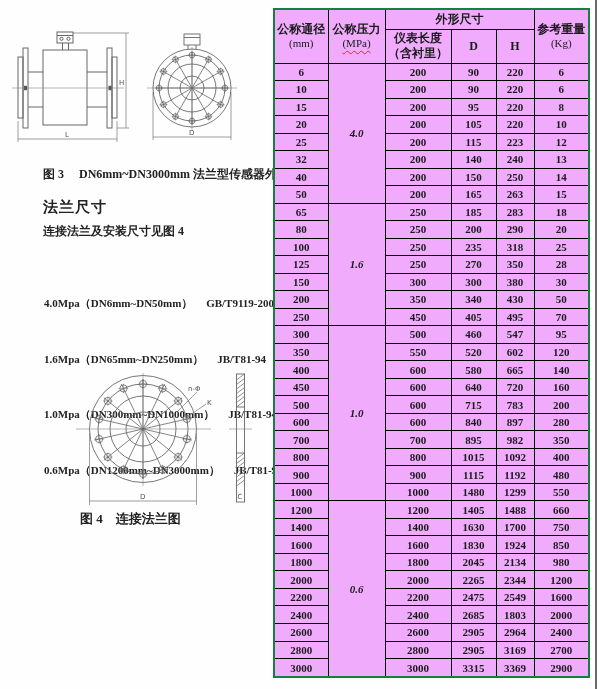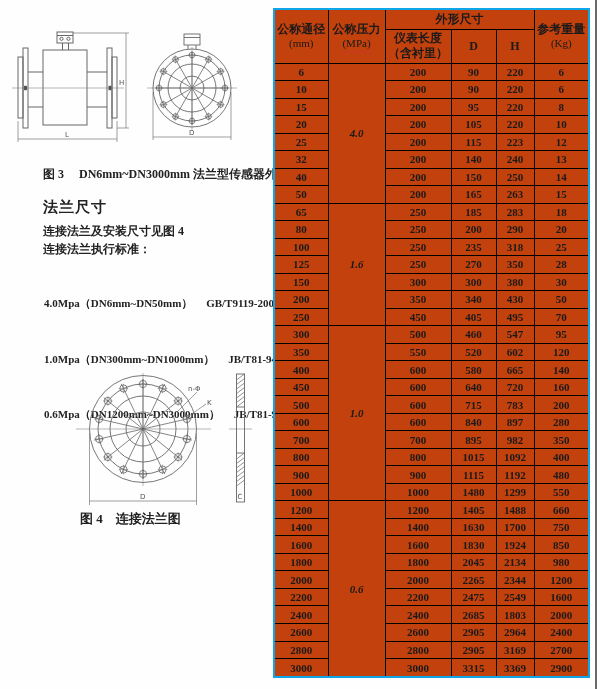--- a/index.html
+++ b/index.html
@@ -11,22 +11,22 @@
   #section-line1{left:43px;top:223px;font-size:12px;font-weight:600;}
   #section-line2{left:43px;top:241px;font-size:12px;font-weight:600;}
   .standards{position:absolute;left:44px;top:257px;font-size:11px;line-height:18.5px;
              white-space:pre;font-weight:600;color:#222;}
   #fig4-caption{left:80px;top:510px;font-size:13px;}
   svg{position:absolute;left:0;}
   #fig3-svg{top:0;}
   #fig4-svg{top:360px;}
   
   table.dim{position:absolute;left:273px;top:8px;width:315px;height:670px;
-            border-collapse:collapse;table-layout:fixed;background:#c2410c;
-            border:2px solid #0ea5e9;}
+            border-collapse:collapse;table-layout:fixed;background:#f0abfc;
+            border:2px solid #15803d;}
   table.dim th,table.dim td{border:1px solid #000;padding:0;text-align:center;vertical-align:middle;}
   table.dim th{font-size:12px;font-weight:bold;line-height:1.25;}
   table.dim th .unit{font-size:11px;font-weight:normal;}
   table.dim td{font-size:11px;font-weight:bold;}
   thead tr.h1{height:20px;}
   thead tr.h2{height:34px;}
   td.pressure{vertical-align:top;padding-top:1px;font-style:italic;}
   .wavy{text-decoration:underline wavy #c33;text-decoration-thickness:1px;text-underline-offset:3px;}
   .edge{position:absolute;left:595px;top:0;width:2px;height:689px;background:#6a6a6a;}
 </style>
@@ -137,24 +137,24 @@
       <text x="119" y="85">H</text>
       <text x="65" y="136.5">L</text>
       <text x="189" y="134.5">D</text>
     </g>
   </svg>
 
   <div class="cap" id="fig3-caption">图 3　 DN6mm~DN3000mm 法兰型传感器外形图</div>
 
   <div class="cap" id="section-heading">法兰尺寸</div>
   <div class="cap" id="section-line1">连接法兰及安装尺寸见图 4</div>
-  <div class="cap" id="section-line2">连接法兰执行标准：</div>
 
   <div class="standards">
     <div>4.0Mpa（DN6mm~DN50mm）　 GB/T9119-2000</div>
+    <div>1.6Mpa（DN65mm~DN250mm）　 JB/T81-94</div>
     <div>1.0Mpa（DN300mm~DN1000mm）　 JB/T81-94</div>
     <div>0.6Mpa（DN1200mm~DN3000mm）　 JB/T81-94</div>
   </div>
 
   <svg id="fig4-svg" width="268" height="160" viewBox="0 360 268 160">
     <g stroke="#666" fill="none" stroke-width="0.9">
       <circle cx="143" cy="429" r="53.5"></circle>
       <circle cx="143" cy="429" r="45"></circle>
       <circle cx="143" cy="429" r="33"></circle>
       <circle cx="143" cy="429" r="17"></circle>

